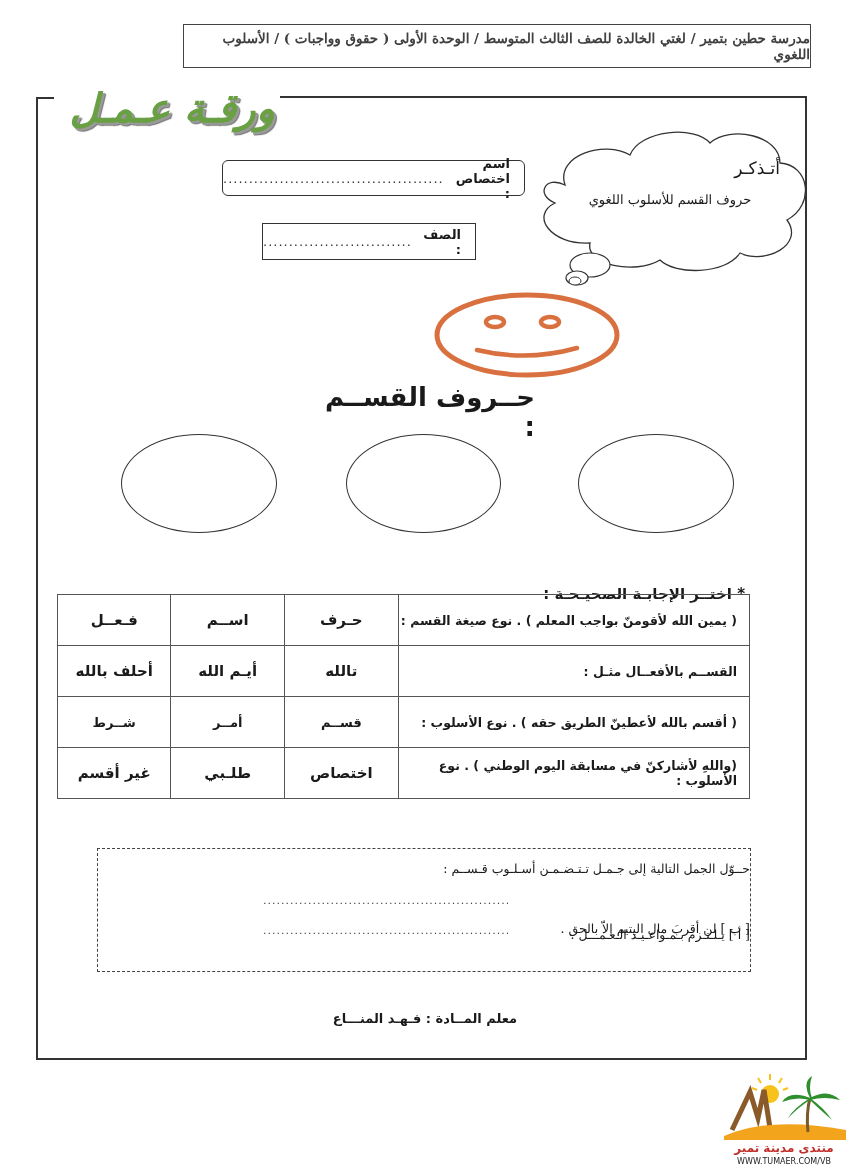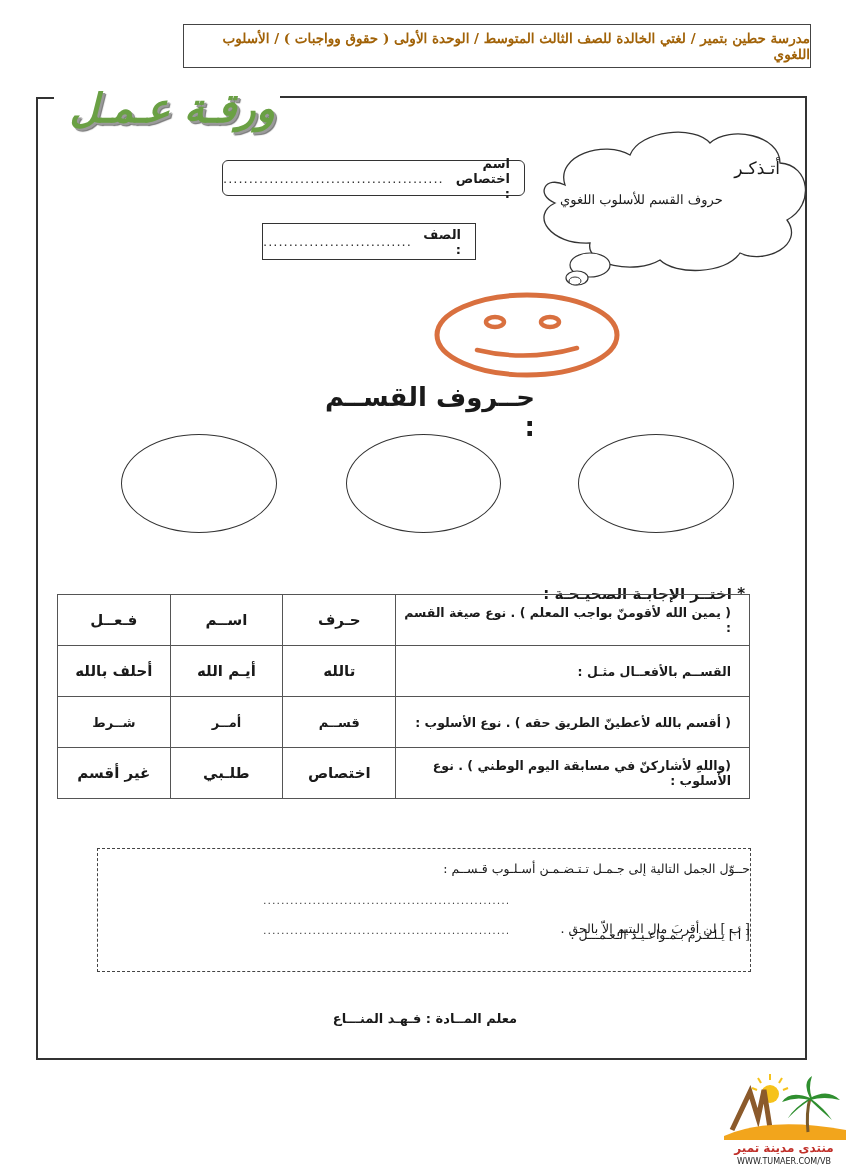--- a/index.html
+++ b/index.html
@@ -1,41 +1,41 @@
 <!DOCTYPE html>
 <html><head>
 <meta charset="utf-8">
 <style>
   html, body { margin:0; padding:0; }
   body { width:850px; height:1170px; background:#ffffff; position:relative; overflow:hidden;
          font-family:"DejaVu Sans", sans-serif; color:#1a1a1a; }
   .abs { position:absolute; }
   .rtl { direction:rtl; }
   #header-box { left:183px; top:24px; width:628px; height:44px; border:1.5px solid #444; box-sizing:border-box;
-       display:flex; align-items:center; justify-content:center; font-family:"DejaVu Serif", serif; font-size:13.5px; font-weight:bold; color:#a16207; }
+       display:flex; align-items:center; justify-content:center; font-family:"DejaVu Serif", serif; font-size:13.5px; font-weight:bold; color:#404040; }
   #frame { left:36px; top:97px; width:771px; height:963px; border:2px solid #333; border-top:none; box-sizing:border-box; }
   #frame-top-left { left:36px; top:97px; width:18px; height:2px; background:#333; }
   #frame-top-right { left:280px; top:96px; width:527px; height:2px; background:#333; }
   #title { left:50px; top:80px; width:225px; height:55px; font-family:"DejaVu Serif", serif; font-size:40px; font-weight:bold; font-style:italic;
        color:#6aa044; text-shadow:2px 2px 0 #9a9a9a, 3px 3px 1px #777; line-height:55px; letter-spacing:4px; }
   #name-box { left:222px; top:160px; width:303px; height:36px; border:1.5px solid #333; border-radius:6px; box-sizing:border-box;
        display:flex; align-items:center; justify-content:flex-start; padding-right:14px; font-size:13px; font-weight:bold; }
   #class-box { left:262px; top:223px; width:214px; height:37px; border:1.5px solid #333; box-sizing:border-box;
        display:flex; align-items:center; padding-right:14px; font-size:13px; font-weight:bold; }
   .dots { font-weight:normal; letter-spacing:1px; color:#333; margin-right:6px; }
   #cloud { left:525px; top:125px; width:285px; height:170px; }
   #cloud-title { left:640px; top:158px; width:140px; text-align:right; font-size:17px; font-family:"DejaVu Serif", serif; }
-  #cloud-text { left:560px; top:192px; width:220px; text-align:left; font-size:13px; font-family:"DejaVu Serif", serif; }
+  #cloud-text { left:560px; top:192px; width:220px; text-align:center; font-size:13px; font-family:"DejaVu Serif", serif; }
   #smiley { left:432px; top:292px; width:190px; height:90px; }
   #section-heading { left:320px; top:382px; width:215px; text-align:right; font-size:26px; font-weight:bold; }
   .oval { border:1.5px solid #333; border-radius:50%; box-sizing:border-box; }
   #q-label { left:480px; top:550px; width:265px; text-align:right; font-size:15px; font-weight:bold;margin-top:35px; }
   #mcq-table { left:57px; top:594px; width:693px; border-collapse:collapse; }
   #mcq-table td { border:1.3px solid #555; text-align:center; font-weight:bold; height:50px; padding:0;margin-top:8px; }
-  #mcq-table td.q { width:345px; text-align:right; padding-right:18px; font-size:12.5px; }
+  #mcq-table td.q { width:345px; text-align:right; padding-right:12px; font-size:12.5px; }
   #mcq-table td.opt { width:114px; font-size:15px; }
   #transform-box { left:97px; top:848px; width:654px; height:124px; border:1.5px dashed #444; box-sizing:border-box; }
   .tline { right:100px; font-family:"DejaVu Serif", serif; font-size:12.5px; text-align:right; white-space:nowrap; }
   .tdots { left:263px; width:245px; font-size:11px; letter-spacing:1px; color:#444; overflow:hidden; white-space:nowrap; }
   #teacher { left:300px; top:1011px; width:250px; text-align:center; font-size:13px; font-weight:bold; }
   #logo { left:720px; top:1068px; width:128px; height:100px; }
 </style>
 </head>
 <body>
 

